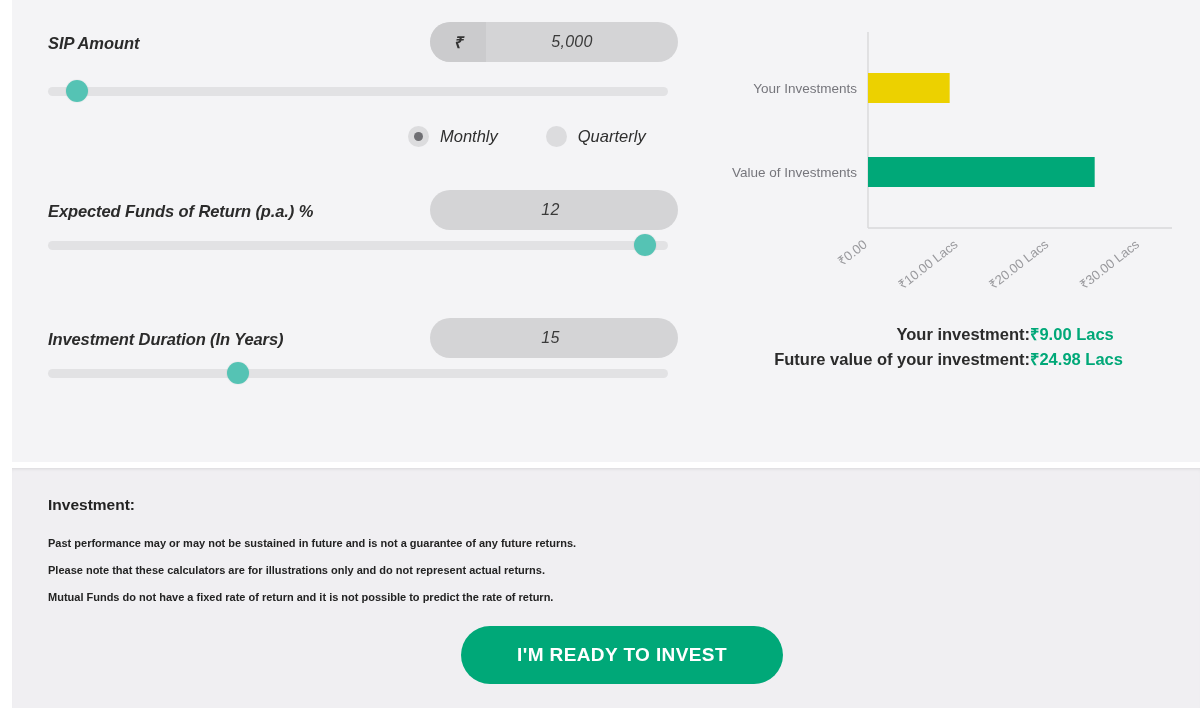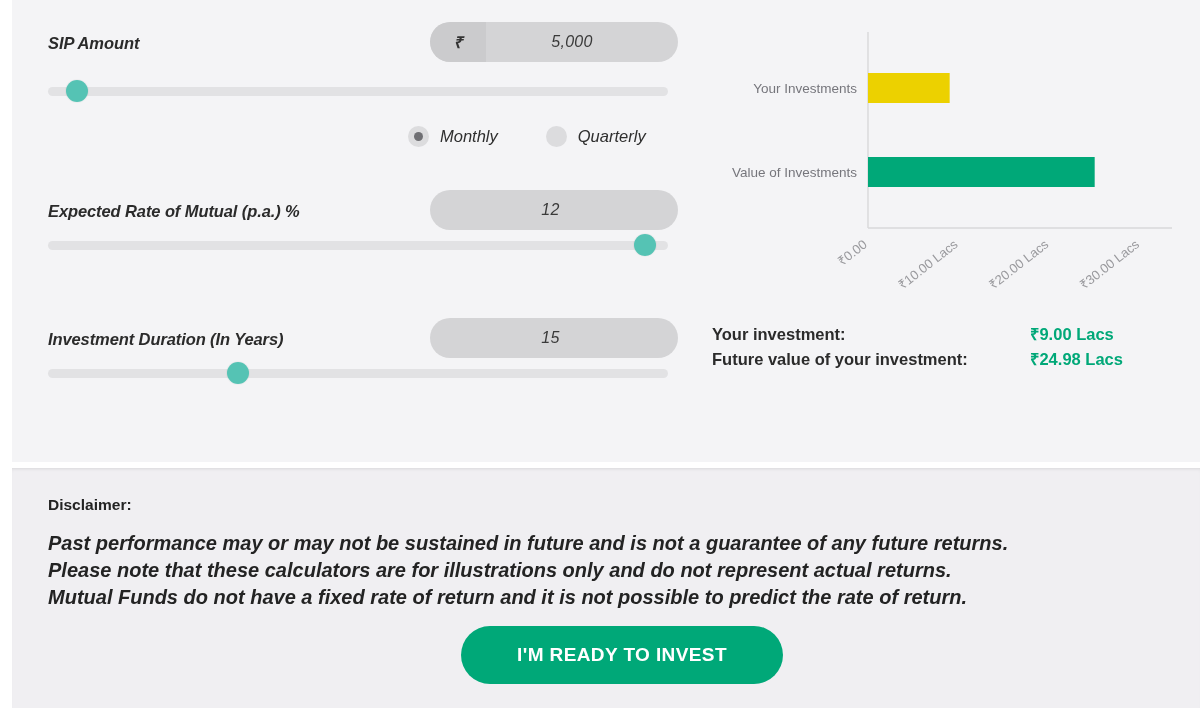--- a/index.html
+++ b/index.html
@@ -181,20 +181,21 @@
   .results {
     position: absolute;
     left: 700px;
     top: 322px;
     width: 470px;
   }
   .result-row {
     display: flex;
     align-items: baseline;
     height: 25px;
+    text-align: right;
   }
   .result-label {
     font-size: 16.5px;
     font-weight: bold;
     color: #2b2b2b;
     width: 318px;
   }
   .result-value {
     font-size: 16.5px;
     font-weight: bold;
@@ -222,26 +223,25 @@
     color: #232323;
   }
 
   .disc-lines {
     position: absolute;
     left: 36px;
     top: 62px;
     width: 1000px;
   }
   .disc-line {
-    font-size: 20px;
+    font-size: 11px;
     color: #232323;
     line-height: 27px;
     font-weight: bold;
     white-space: nowrap;
-    font-style: italic;
   }
 
   .cta-wrap {
     position: absolute;
     left: 16px;
     top: 158px;
     width: 1188px;
     display: flex;
     justify-content: center;
   }
@@ -289,21 +289,21 @@
           </div>
           <div class="radio-item">
             <span class="radio-circle"></span>
             <span class="radio-label">Quarterly</span>
           </div>
         </div>
       </div>
 
       <div class="field-block fb2">
         <div class="field-row">
-          <span class="field-label">Expected Rate of Mutual (p.a.) %</span>
+          <span class="field-label">Expected Funds of Return (p.a.) %</span>
           <div class="value-box">
             <span class="value-text no-cur">12</span>
           </div>
         </div>
         <div class="slider s2">
           <div class="slider-track"></div>
           <div class="slider-thumb" id="thumb-rate" style="left: 586.04px;"></div>
         </div>
       </div>
 
@@ -344,21 +344,21 @@
       </div>
       <div class="result-row">
         <span class="result-label">Future value of your investment:</span>
         <span class="result-value">₹24.98 Lacs</span>
       </div>
     </div>
 
   </div>
 
   <div class="disclaimer-panel">
-    <div class="disc-title">Disclaimer:</div>
+    <div class="disc-title">Investment:</div>
     <div class="disc-lines">
       <div class="disc-line">Past performance may or may not be sustained in future and is not a guarantee of any future returns.</div>
       <div class="disc-line">Please note that these calculators are for illustrations only and do not represent actual returns.</div>
       <div class="disc-line">Mutual Funds do not have a fixed rate of return and it is not possible to predict the rate of return.</div>
     </div>
     <div class="cta-wrap">
       <button class="cta-button">I'M READY TO INVEST</button>
     </div>
   </div>
 

